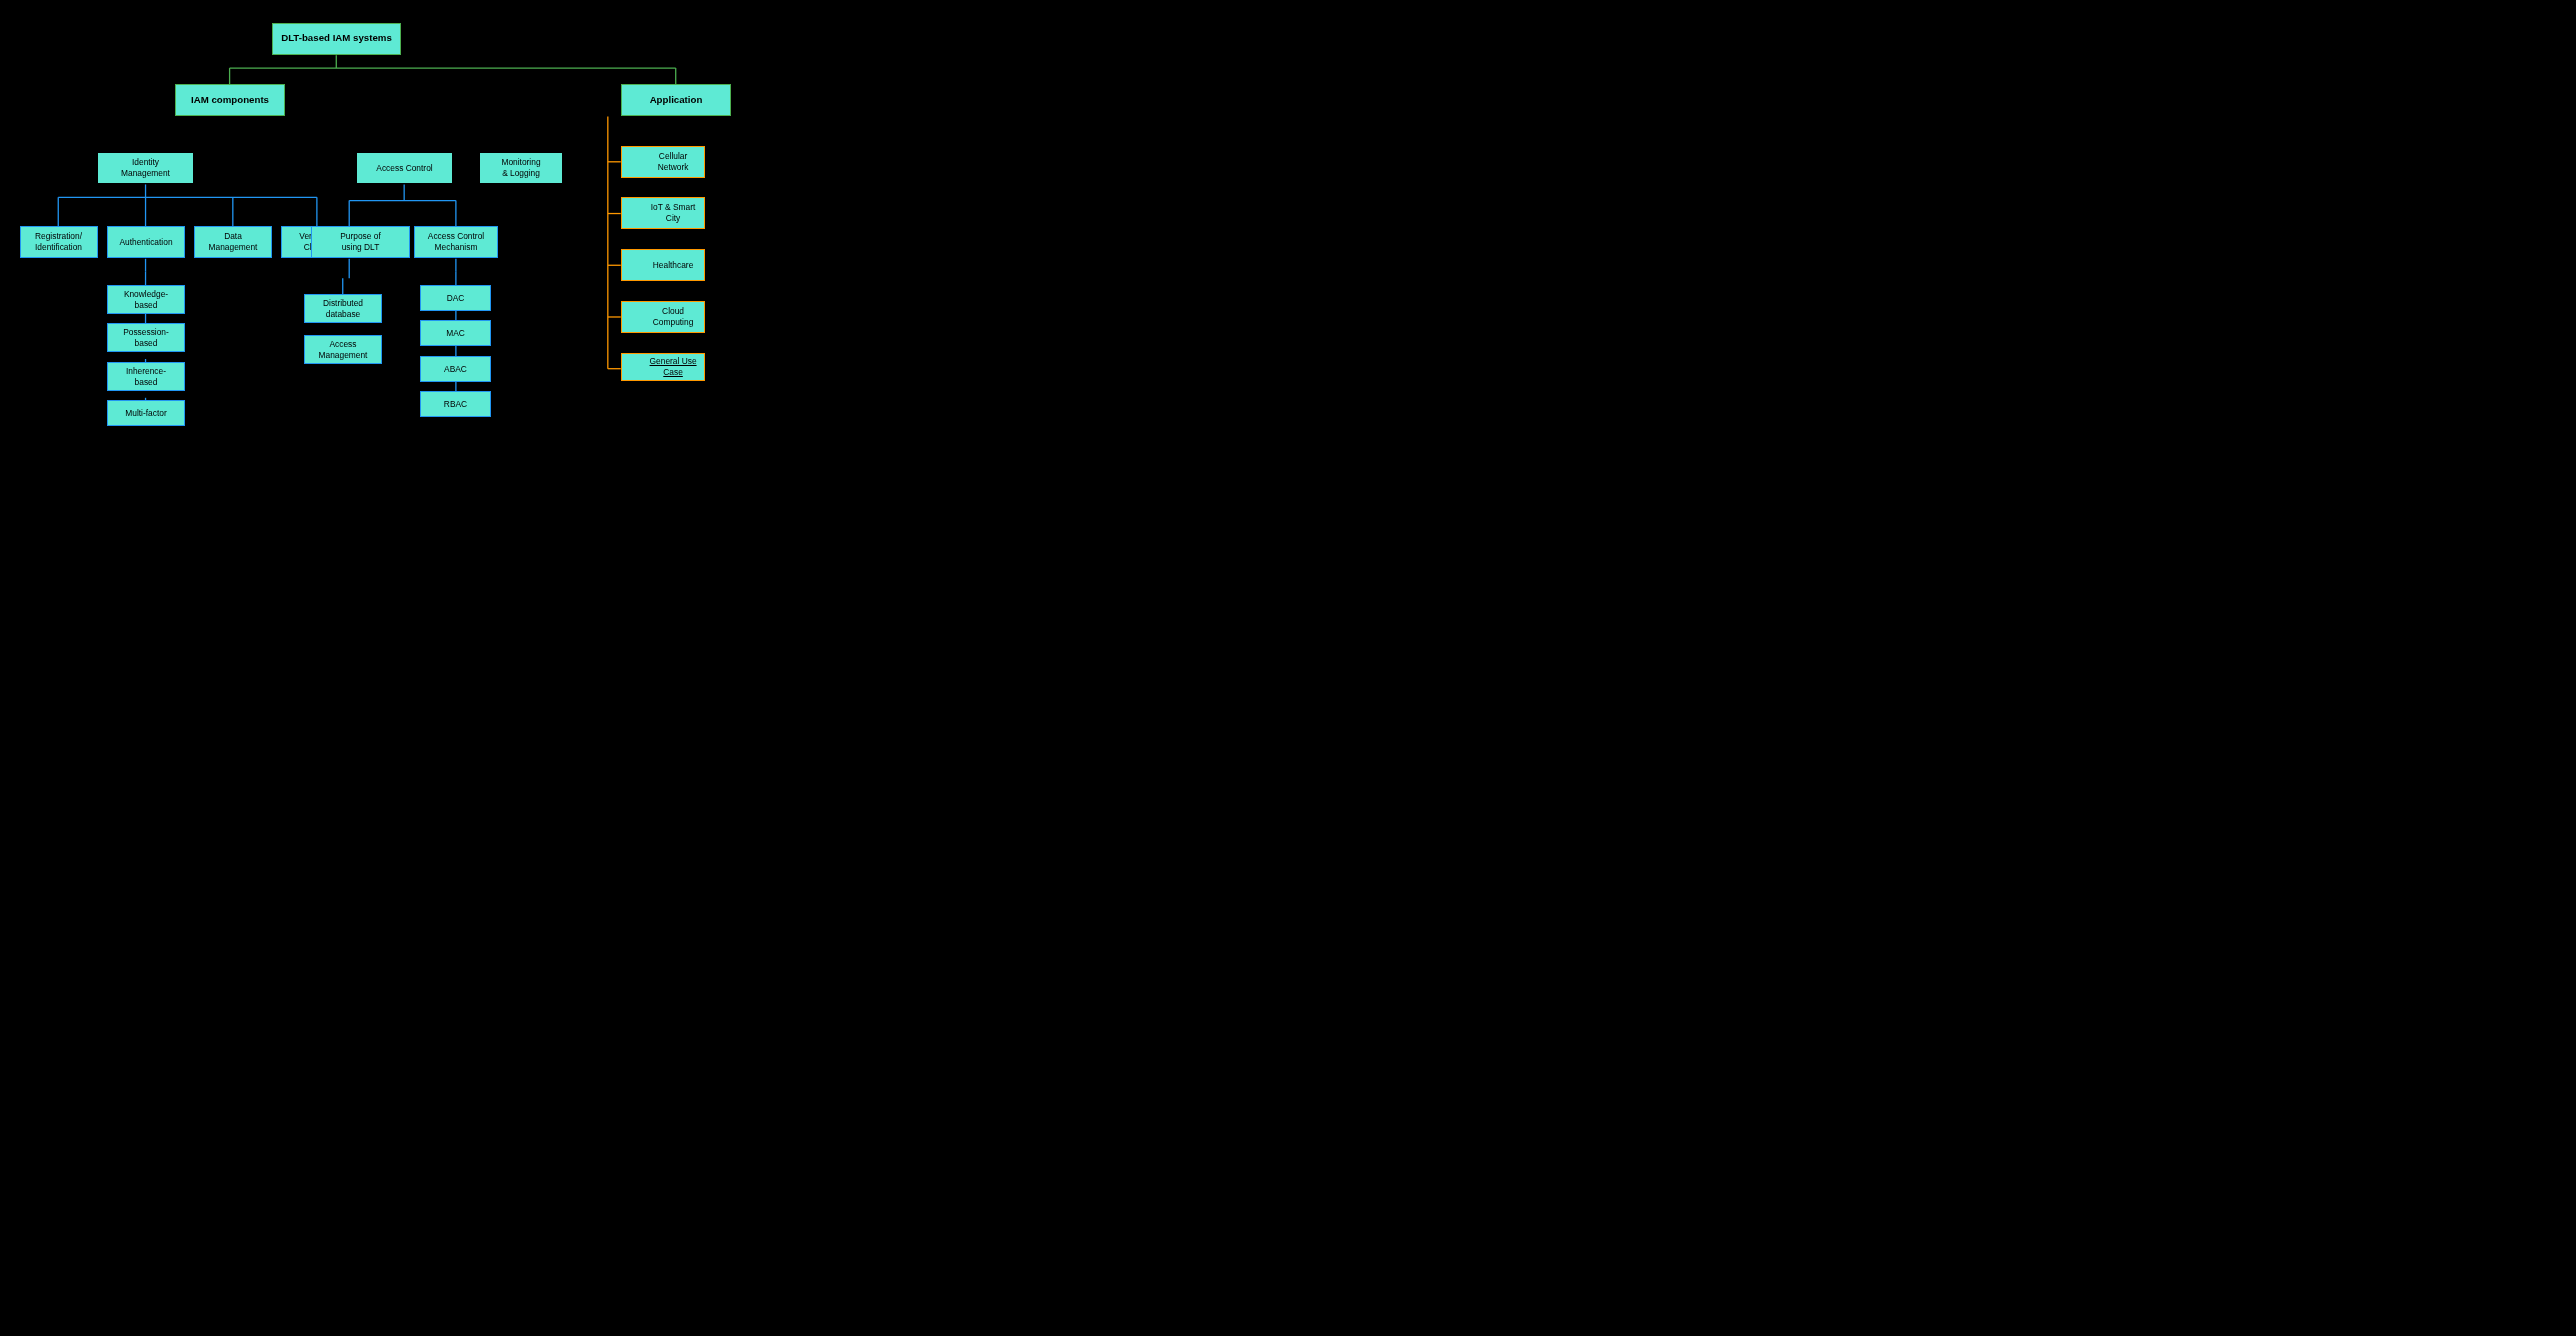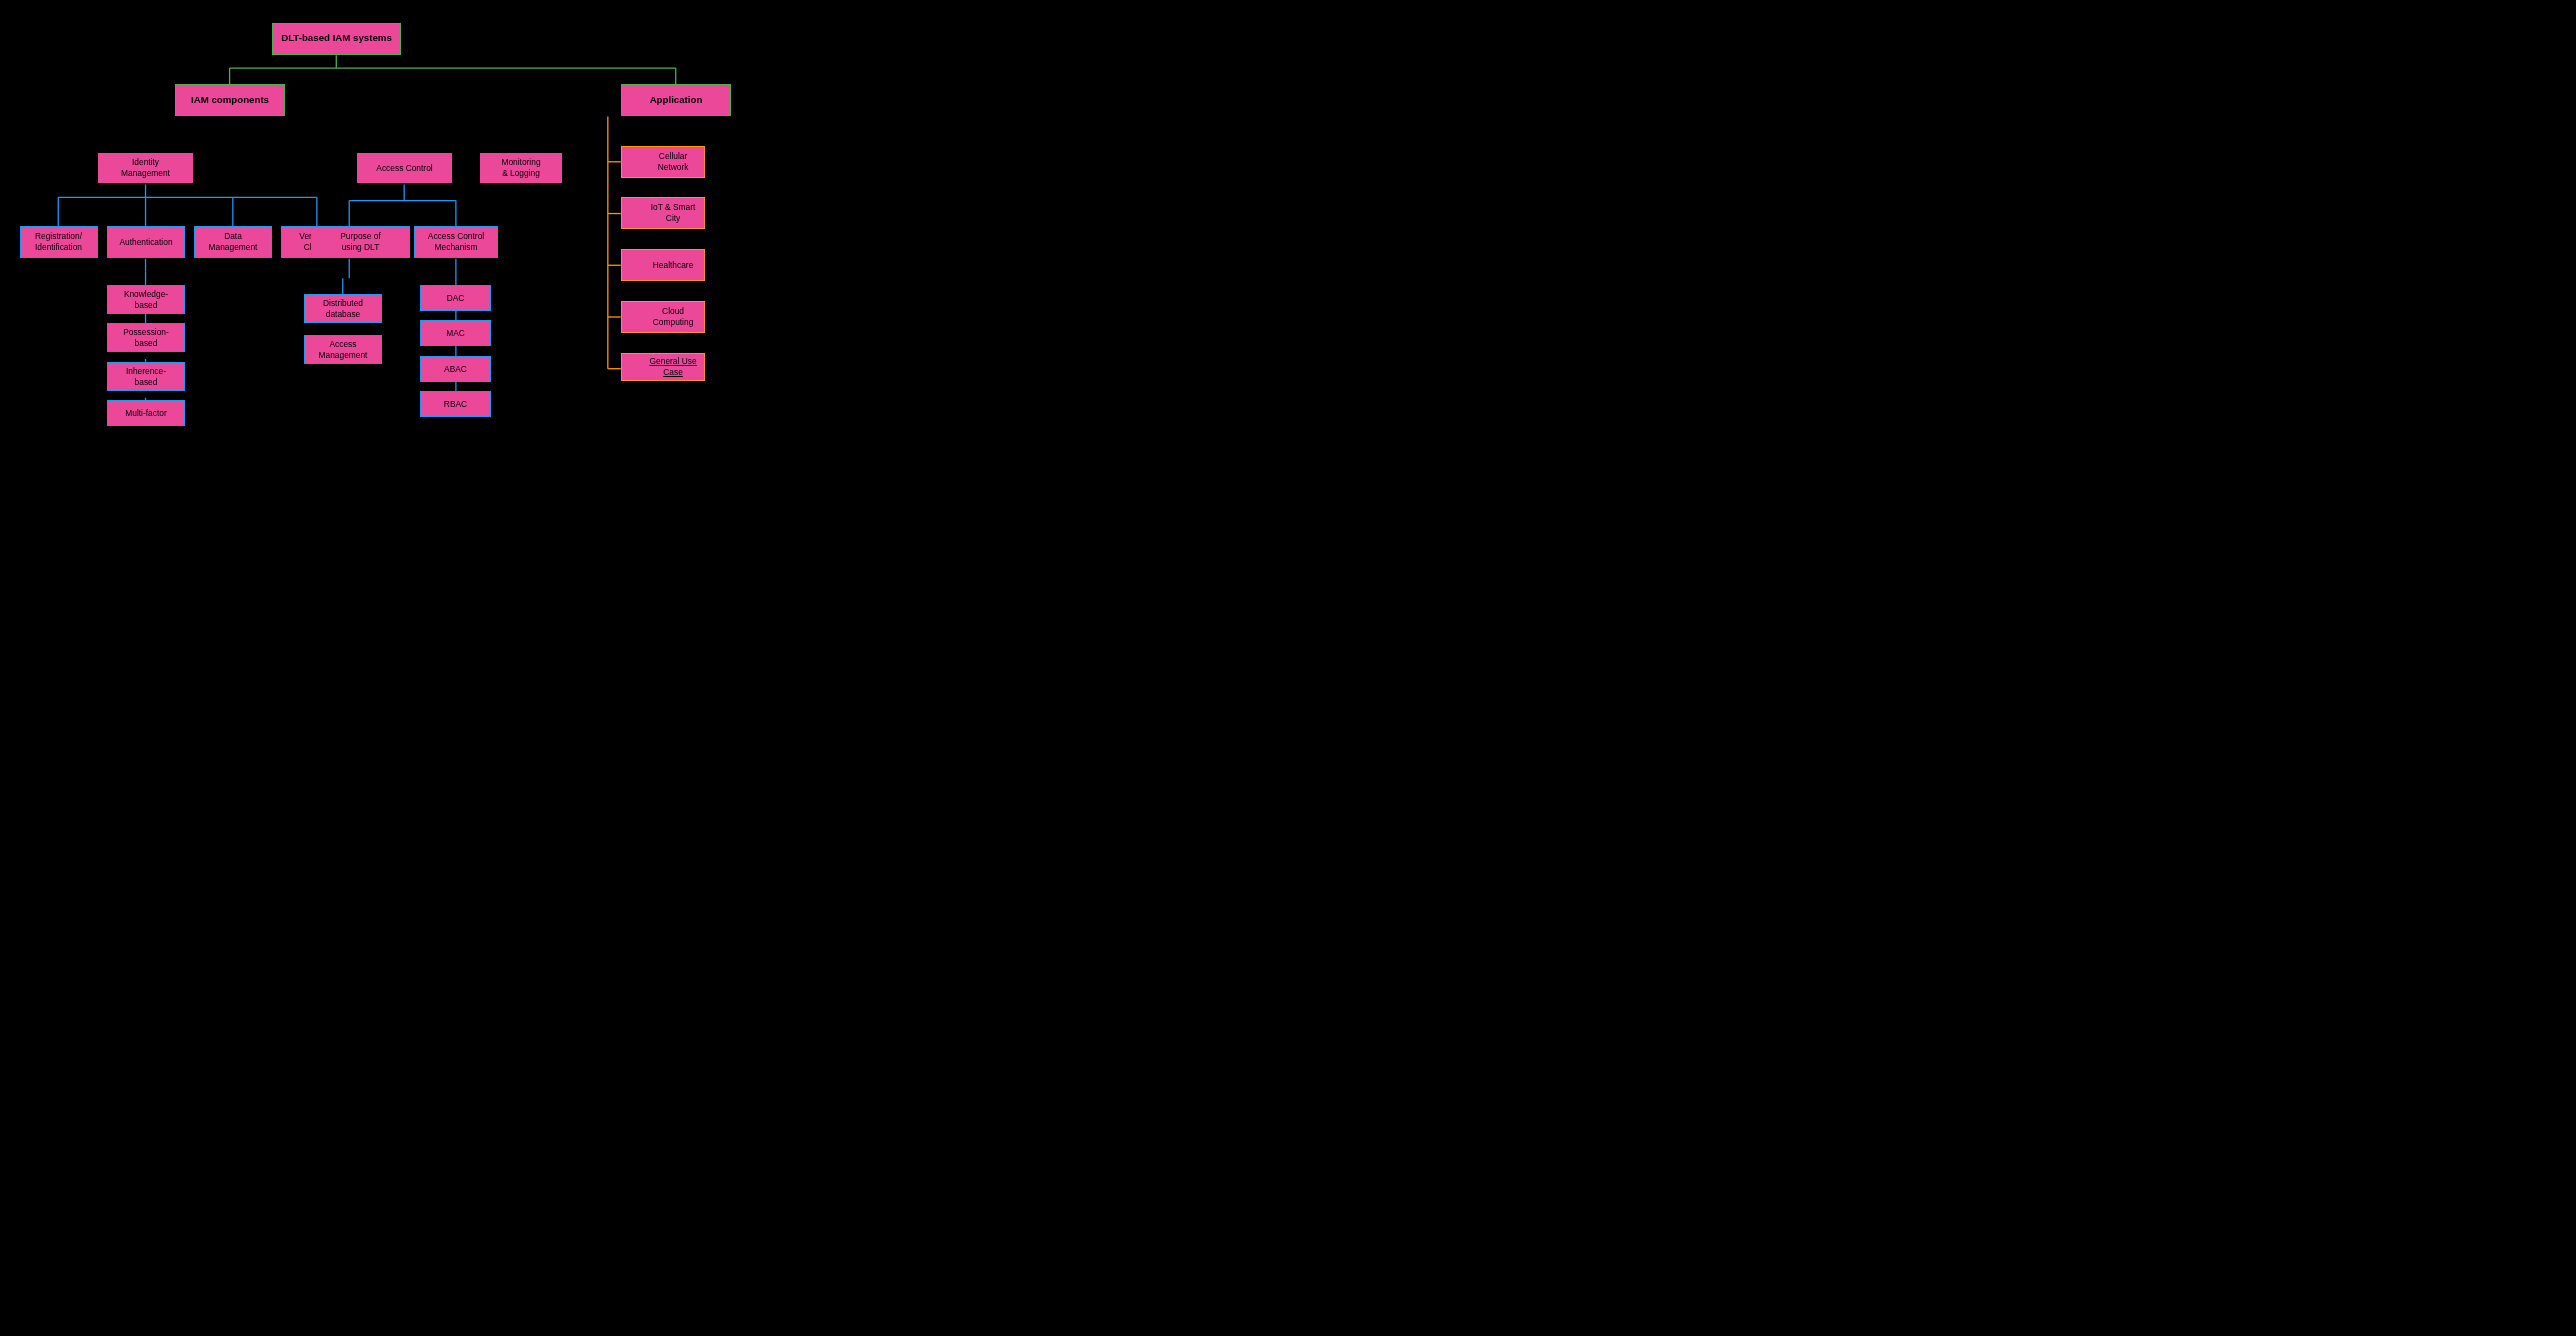--- a/index.html
+++ b/index.html
@@ -11,21 +11,21 @@
       padding: 13px;
       overflow: auto;
     }
     .tree-container {
       position: relative;
       width: 750px;
       height: 414px;
     }
     .node {
       position: absolute;
-      background: #ec4899;
+      background: #5eead4;
       border: 1.3px solid #000;
       display: flex;
       align-items: center;
       justify-content: center;
       text-align: center;
       font-size: 8.4px;
       font-weight: normal;
       line-height: 1.3;
       padding: 2.6px 3.9px;
     }

